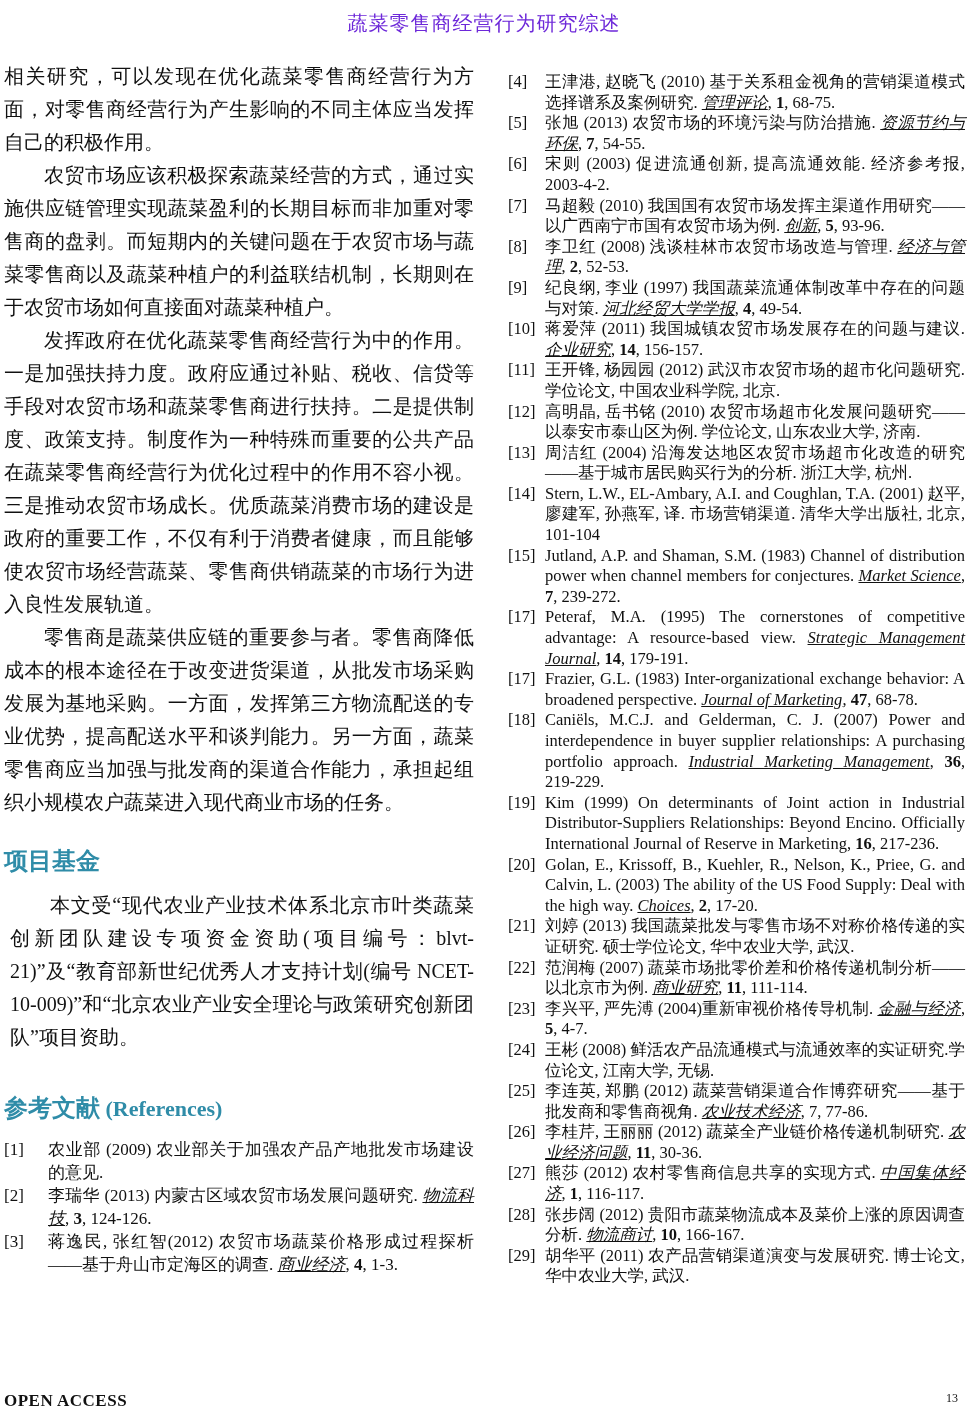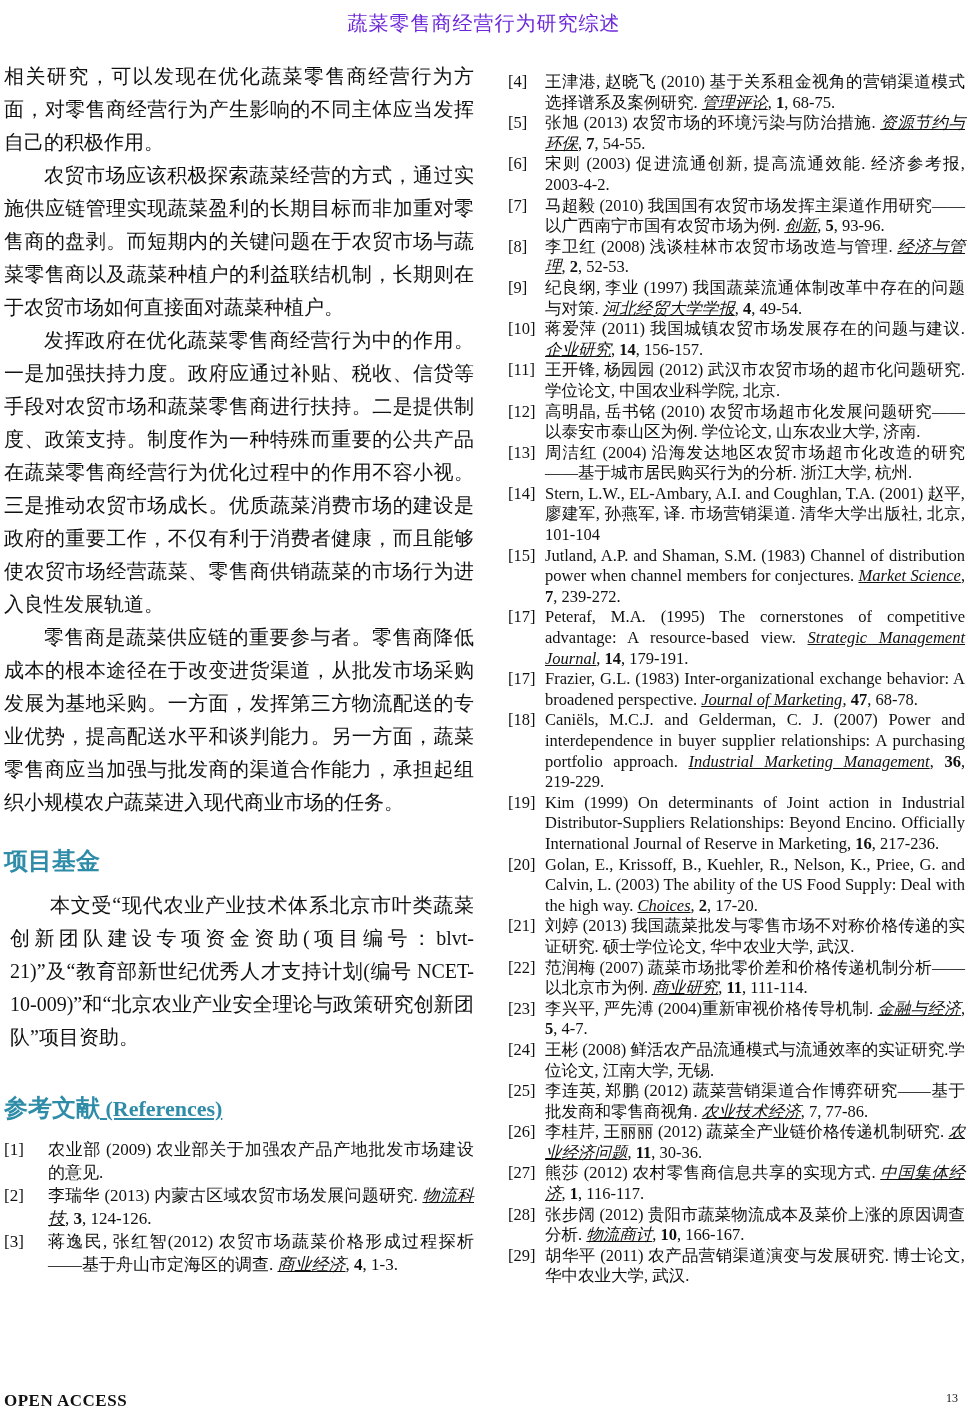--- a/index.html
+++ b/index.html
@@ -46,21 +46,20 @@
   .section-heading {
     margin-top: 26px;
     font-size: 24px;
     font-weight: bold;
     color: var(--accent);
     font-family: "Liberation Sans", "DejaVu Sans", sans-serif;
   }
   .section-heading .en {
     font-family: "Liberation Serif", "DejaVu Serif", serif;
     font-size: 22px;
-    text-decoration: underline;
   }
   .fund-text {
     margin-top: 12px;
     margin-left: 6px;
   }
   .refs-heading { margin-top: 38px; }
   .ref-list { margin-top: 14px; }
   .ref-list .ref-item { display: flex; }
   .ref-list .ref-num { flex: 0 0 44px; }
   .ref-list .ref-text { flex: 1; text-align: justify; text-justify: inter-ideograph; }

